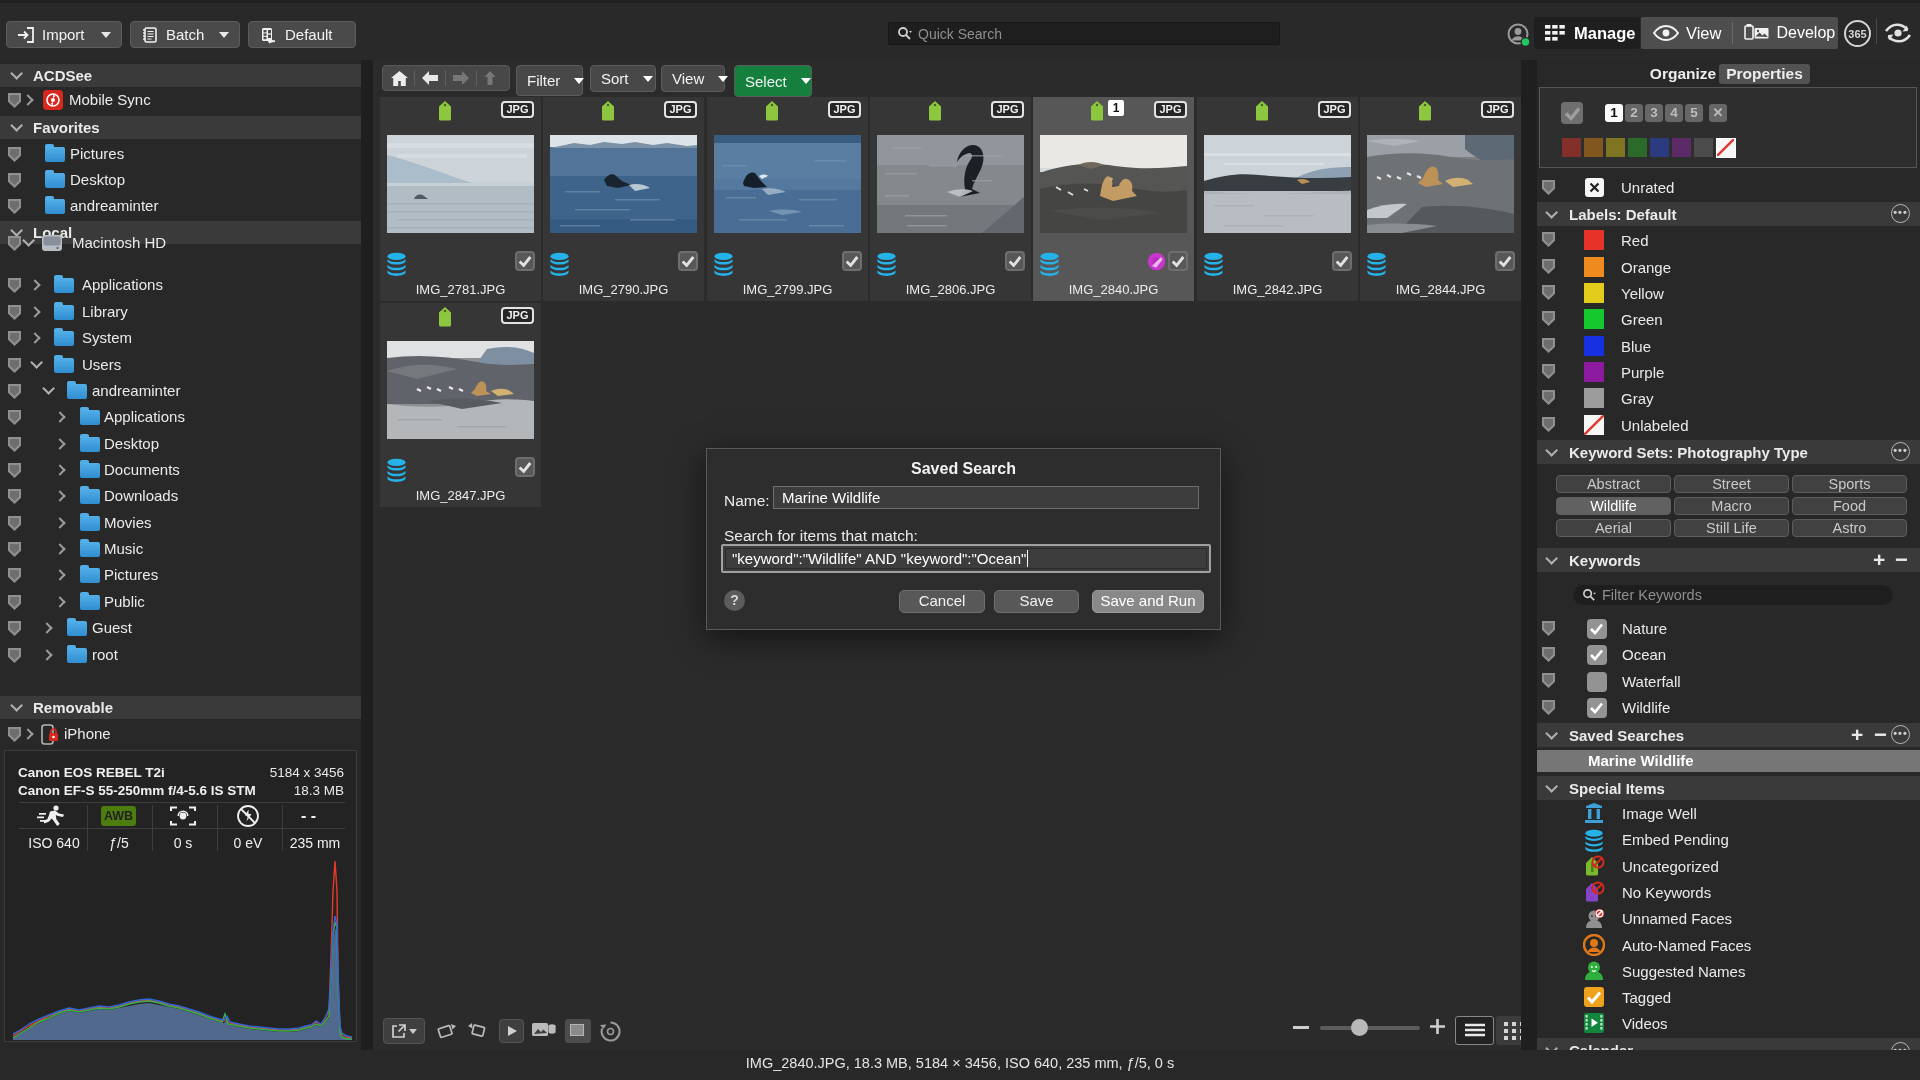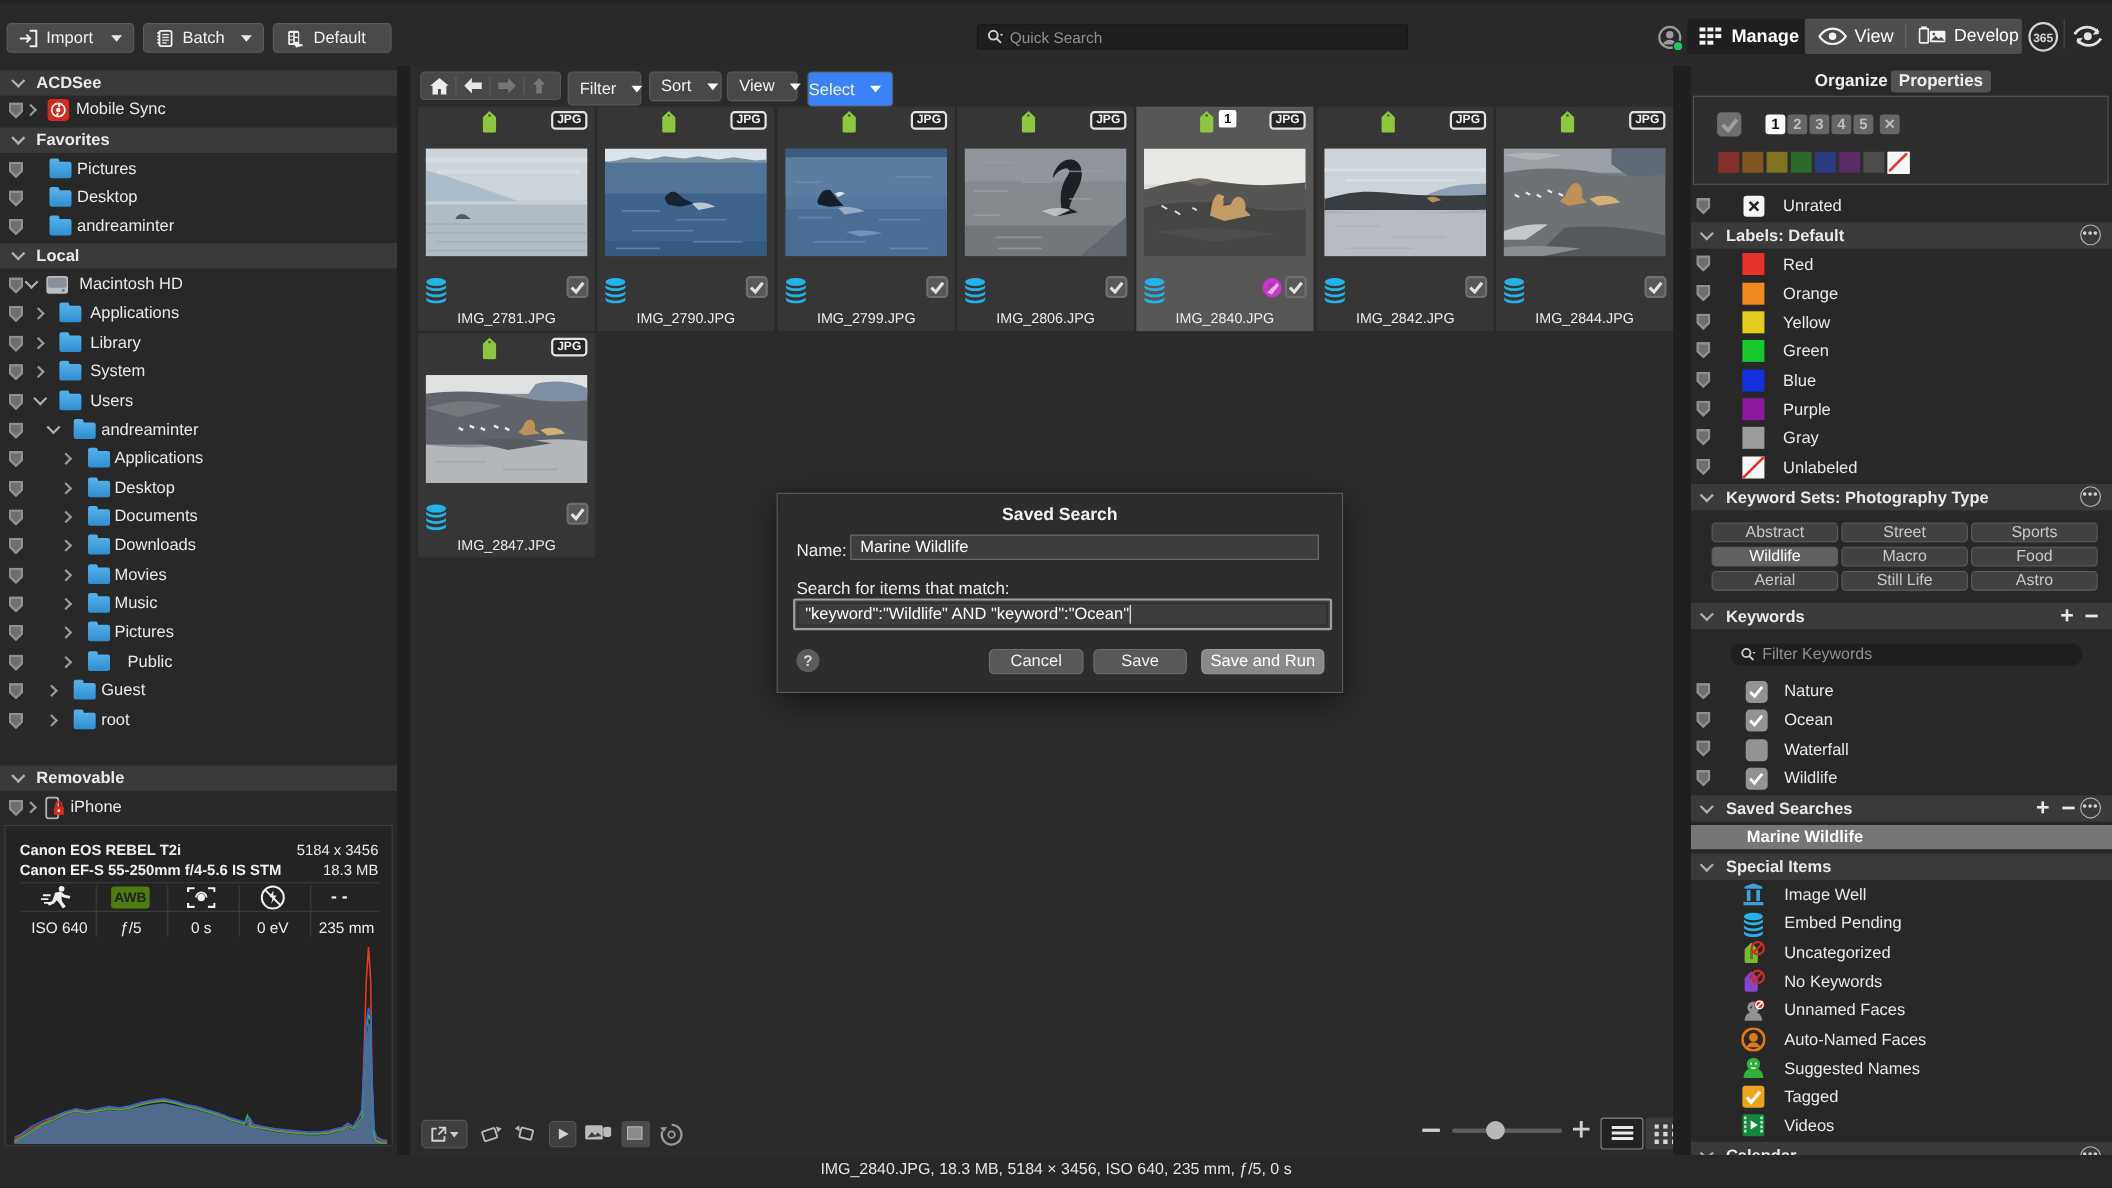--- a/index.html
+++ b/index.html
@@ -194,21 +194,21 @@
         <span class="shield"></span>
         <span class="folder" style="left:45px;"></span>
         <span class="tlabel" style="left:70px;">Desktop</span>
       </div>
     <div class="trow" style="top:133px;">
         <span class="shield"></span>
         <span class="folder" style="left:45px;"></span>
         <span class="tlabel" style="left:70px;">andreaminter</span>
       </div>
     <div class="lsec" style="top:161px;"><span class="chev chevd"></span>Local</div>
-    <div class="trow" style="top:186px;">
+    <div class="trow" style="top:170px;">
         <span class="shield"></span>
       <span class="chevd" style="position:absolute; left:22px; top:8px;"></span>
       <svg class="abs" style="left:42px; top:4px;" width="20" height="18" viewBox="0 0 20 18">
           <rect x="0" y="1" width="20" height="16" rx="3" fill="#b8bdc4"></rect>
           <rect x="1.5" y="2.5" width="17" height="9" rx="2" fill="#888f99"></rect>
           <circle cx="15.5" cy="14" r="1.3" fill="#777"></circle>
         </svg>
       <span class="tlabel" style="left:72px;">Macintosh HD</span>
       </div>
     <div class="trow" style="top:212px;">
@@ -280,21 +280,21 @@
     <div class="trow" style="top:502px;">
         <span class="shield"></span>
         <span class="chevr" style="position:absolute; left:56px; top:9px;"></span>
         <span class="folder" style="left:80px;"></span>
         <span class="tlabel" style="left:104px;">Pictures</span>
       </div>
     <div class="trow" style="top:529px;">
         <span class="shield"></span>
         <span class="chevr" style="position:absolute; left:56px; top:9px;"></span>
         <span class="folder" style="left:80px;"></span>
-        <span class="tlabel" style="left:116px;">Public</span>
+        <span class="tlabel" style="left:104px;">Public</span>
       </div>
     <div class="trow" style="top:555px;">
         <span class="shield"></span>
         <span class="chevr" style="position:absolute; left:43px; top:9px;"></span>
         <span class="folder" style="left:67px;"></span>
         <span class="tlabel" style="left:92px;">Guest</span>
       </div>
     <div class="trow" style="top:582px;">
         <span class="shield"></span>
         <span class="chevr" style="position:absolute; left:43px; top:9px;"></span>
@@ -376,21 +376,21 @@
           <path d="M11 1l7 7-7 7v-4H2V5h9z" fill="#777"></path>
         </svg>
       <div style="width:1px; height:16px; background:#5f5f5f; margin:0 5px;"></div>
       <svg width="16" height="16" viewBox="0 0 16 16">
           <path d="M8 1l5.5 6h-3v8h-5V7h-3z" fill="#777"></path>
         </svg>
     </div>
     <div class="tbtn" style="left:153px; top:5px; width:67px; height:31px; background:#484848; font-size:15px;">Filter<span style="flex:1"></span><span class="caret" style="border-top-color:#fff"></span></div>
     <div class="tbtn" style="left:227px; top:5px; width:66px; height:27px; background:#484848; font-size:15px;">Sort<span style="flex:1"></span><span class="caret" style="border-top-color:#fff"></span></div>
     <div class="tbtn" style="left:298px; top:5px; width:64px; height:27px; background:#484848; font-size:15px;">View<span style="flex:1"></span><span class="caret" style="border-top-color:#fff"></span></div>
-    <div class="tbtn" style="left:371px; top:5px; width:78px; height:32px; background:#3b82f6; font-size:15px;justify-content:flex-end;">Select<span style="flex:1"></span><span class="caret" style="border-top-color:#fff"></span></div>
+    <div class="tbtn" style="left:371px; top:5px; width:78px; height:32px; background:#15803d; font-size:15px;">Select<span style="flex:1"></span><span class="caret" style="border-top-color:#fff"></span></div>
 
     <div class="cell" style="left:17px; top:37px;">
       <svg class="gtag" style="left:57px;" width="12" height="18" viewBox="0 0 16 21">
           <path d="M2 6.5L8 1l6 5.5V19a1.5 1.5 0 01-1.5 1.5h-9A1.5 1.5 0 012 19z" fill="#8dc63f"></path>
           <circle cx="8" cy="5" r="1.2" fill="#44641a"></circle>
         </svg>
       <div class="jpgbadge">JPG</div>
       <svg class="abs" style="left:7px; top:38px;" width="147" height="98" viewBox="0 0 147 98">
         <rect width="147" height="98" fill="#c6ced5"></rect>
         <rect y="0" width="147" height="47" fill="#ccd4da"></rect>

